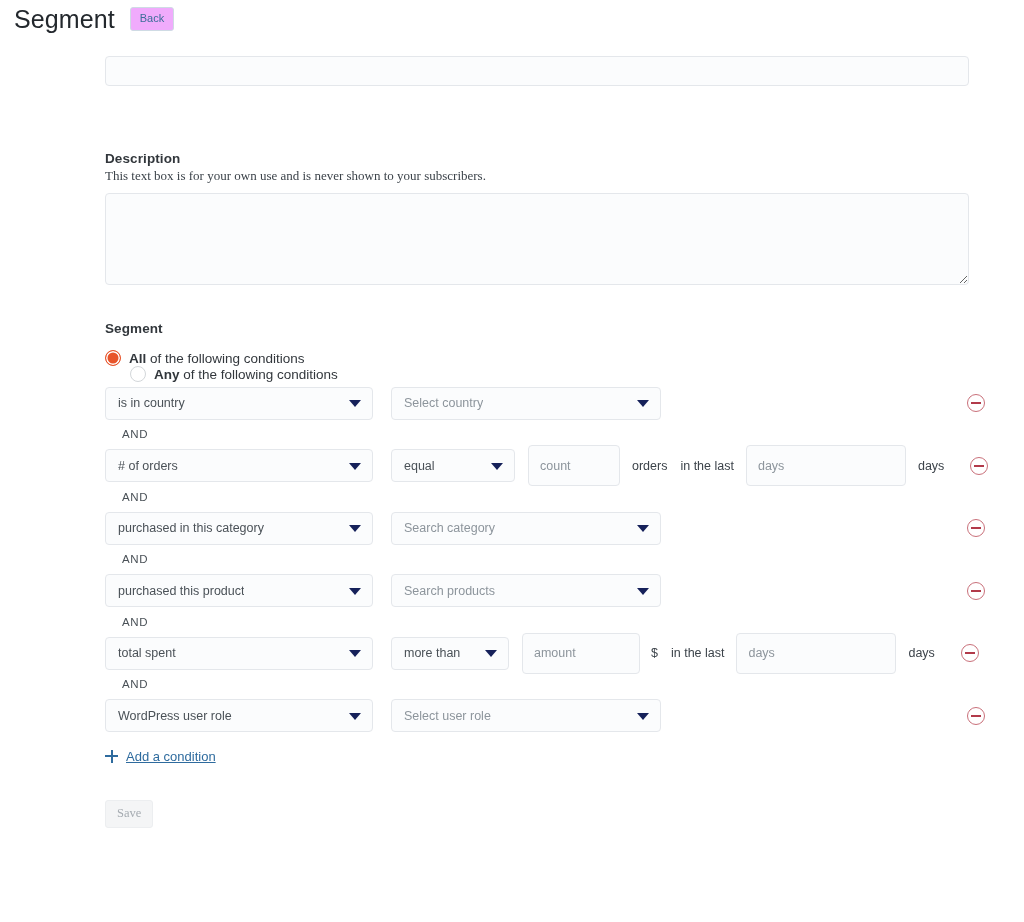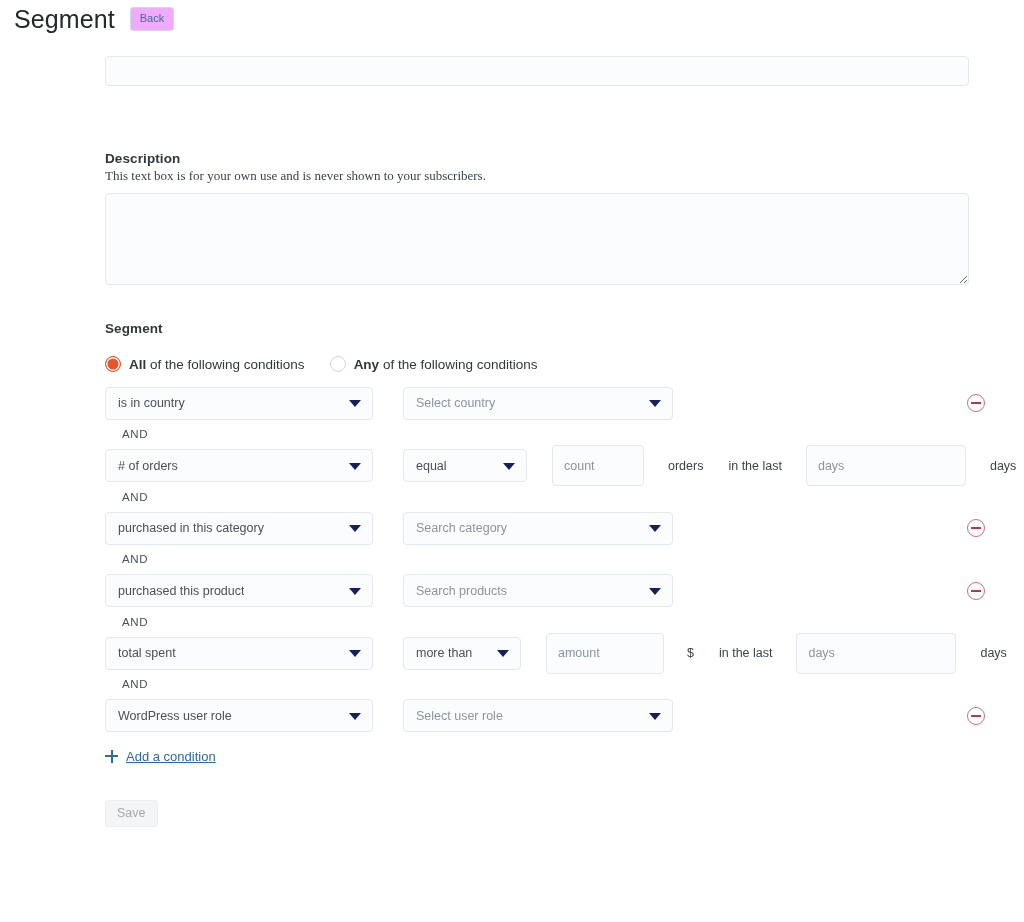--- a/index.html
+++ b/index.html
@@ -95,23 +95,24 @@
     padding: 6px 8px;
   }
 
   .block-name  { position: absolute; left: 0; top: 0;   width: 864px; }
   .block-desc  { position: absolute; left: 0; top: 95px;  width: 864px; }
   .block-seg   { position: absolute; left: 0; top: 265px; width: 880px; }
 
   
   .radio-row {
     display: flex;
-    align-items: flex-end;
+    align-items: flex-start;
     margin-top: 14px;
     height: 22px;
+    flex-direction: column;
   }
   .radio-opt {
     display: flex;
     align-items: center;
     cursor: pointer;
   }
   .radio-opt + .radio-opt { margin-left: 25px; }
   .radio-dot {
     width: 16px; height: 16px;
     border-radius: 50%;
@@ -132,21 +133,20 @@
   .radio-text b { font-weight: 700; }
 
   
   .conditions { margin-top: 14px; }
 
   .cond-row {
     display: flex;
     align-items: center;
     height: 34px;
     margin-bottom: 0;
-    gap: 12px;
   }
   .and-label {
     font-size: 11.5px;
     color: #4a5157;
     letter-spacing: 0.6px;
     padding: 9px 0 8px 17px;
     line-height: 1;
   }
 
   .sel {
@@ -265,21 +265,21 @@
   }
 
   
   .save-wrap { margin-top: 36px; }
   .save-button {
     background: #f4f5f6;
     border: 1px solid #eceef0;
     border-radius: 3px;
     color: #a5abb1;
     font-size: 12.5px;
-    font-family: Liberation Sans, sans-serif;
+    font-family: Liberation Serif, serif;
     padding: 5px 11px 6px 11px;
     cursor: default;
   }
 </style>
 </head>
 <body>
 
 <div class="page-header">
   <span class="page-title">Segment</span>
   <button class="back-button">Back</button>

